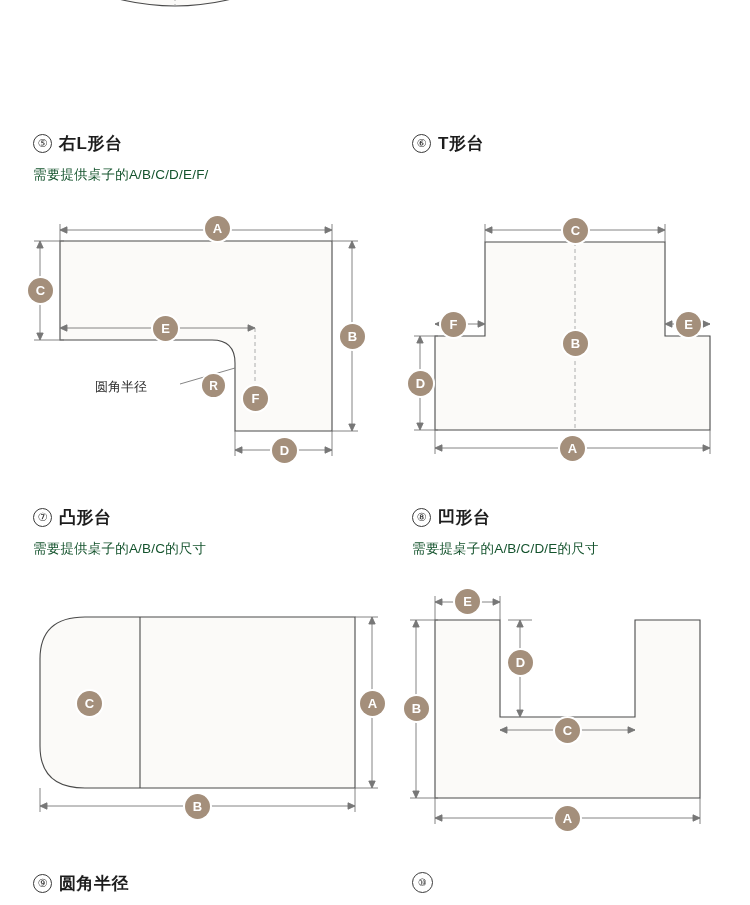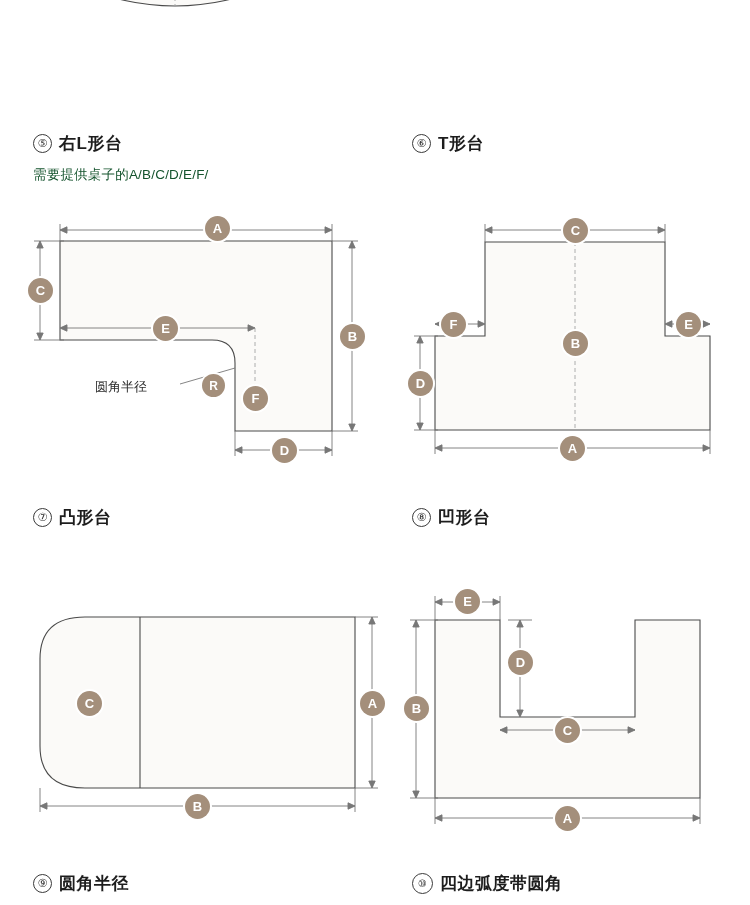--- a/index.html
+++ b/index.html
@@ -176,20 +176,23 @@
     <div class="badge" style="left:276px;top:94px;">E</div>
     <div class="badge" style="left:8px;top:153px;">D</div>
     <div class="badge" style="left:160px;top:218px;">A</div>
   </div>
 
   <div class="section" style="left:33px;top:506px;width:330px;">
     <div class="sec-head">
       <span class="num-circle">⑦</span>
       <span class="sec-title">凸形台</span>
     </div>
+    <div class="sec-sub">
+      <div>需要提供桌子的A/B/C的尺寸</div>
+    </div>
   </div>
 
   <div class="canvas" style="left:20px;top:588px;width:370px;height:250px;">
     <svg width="370" height="250" viewBox="0 0 370 250">
 
       <path class="fillshape" d="M120,29 L335,29 L335,200 L120,200 L65,200 Q20,200 20,158 L20,71 Q20,29 65,29 Z"></path>
       <line class="shape" x1="120" y1="29" x2="120" y2="200"></line>
 
       <line class="dim" x1="352" y1="29" x2="352" y2="200"></line>
       <path class="dim" d="M352,29 l-3.2,7 l6.4,0 Z" fill="#777" stroke="none"></path>
@@ -206,20 +209,23 @@
     <div class="badge" style="left:57px;top:103px;">C</div>
     <div class="badge" style="left:340px;top:103px;">A</div>
     <div class="badge" style="left:165px;top:206px;">B</div>
   </div>
 
   <div class="section" style="left:412px;top:506px;width:330px;">
     <div class="sec-head">
       <span class="num-circle">⑧</span>
       <span class="sec-title">凹形台</span>
     </div>
+    <div class="sec-sub">
+      <div>需要提桌子的A/B/C/D/E的尺寸</div>
+    </div>
   </div>
 
   <div class="canvas" style="left:400px;top:580px;width:340px;height:260px;">
     <svg width="340" height="260" viewBox="0 0 340 260">
 
       <path class="fillshape" d="M35,40 L100,40 L100,137 L235,137 L235,40 L300,40 L300,218 L35,218 Z"></path>
 
       <line class="dim" x1="35" y1="22" x2="100" y2="22"></line>
       <path class="dim" d="M35,22 l7,-3.2 l0,6.4 Z" fill="#777" stroke="none"></path>
       <path class="dim" d="M100,22 l-7,-3.2 l0,6.4 Z" fill="#777" stroke="none"></path>
@@ -257,17 +263,16 @@
   <div class="section" style="left:33px;top:872px;width:330px;">
     <div class="sec-head">
       <span class="num-circle">⑨</span>
       <span class="sec-title">圆角半径</span>
     </div>
   </div>
 
   <div class="section" style="left:412px;top:872px;width:330px;">
     <div class="sec-head">
       <span class="num-circle wide">⑩</span>
-      <span class="sec-title">四边弧度带圆角</span>
     </div>
   </div>
 
 </div>
 
 </body></html>

